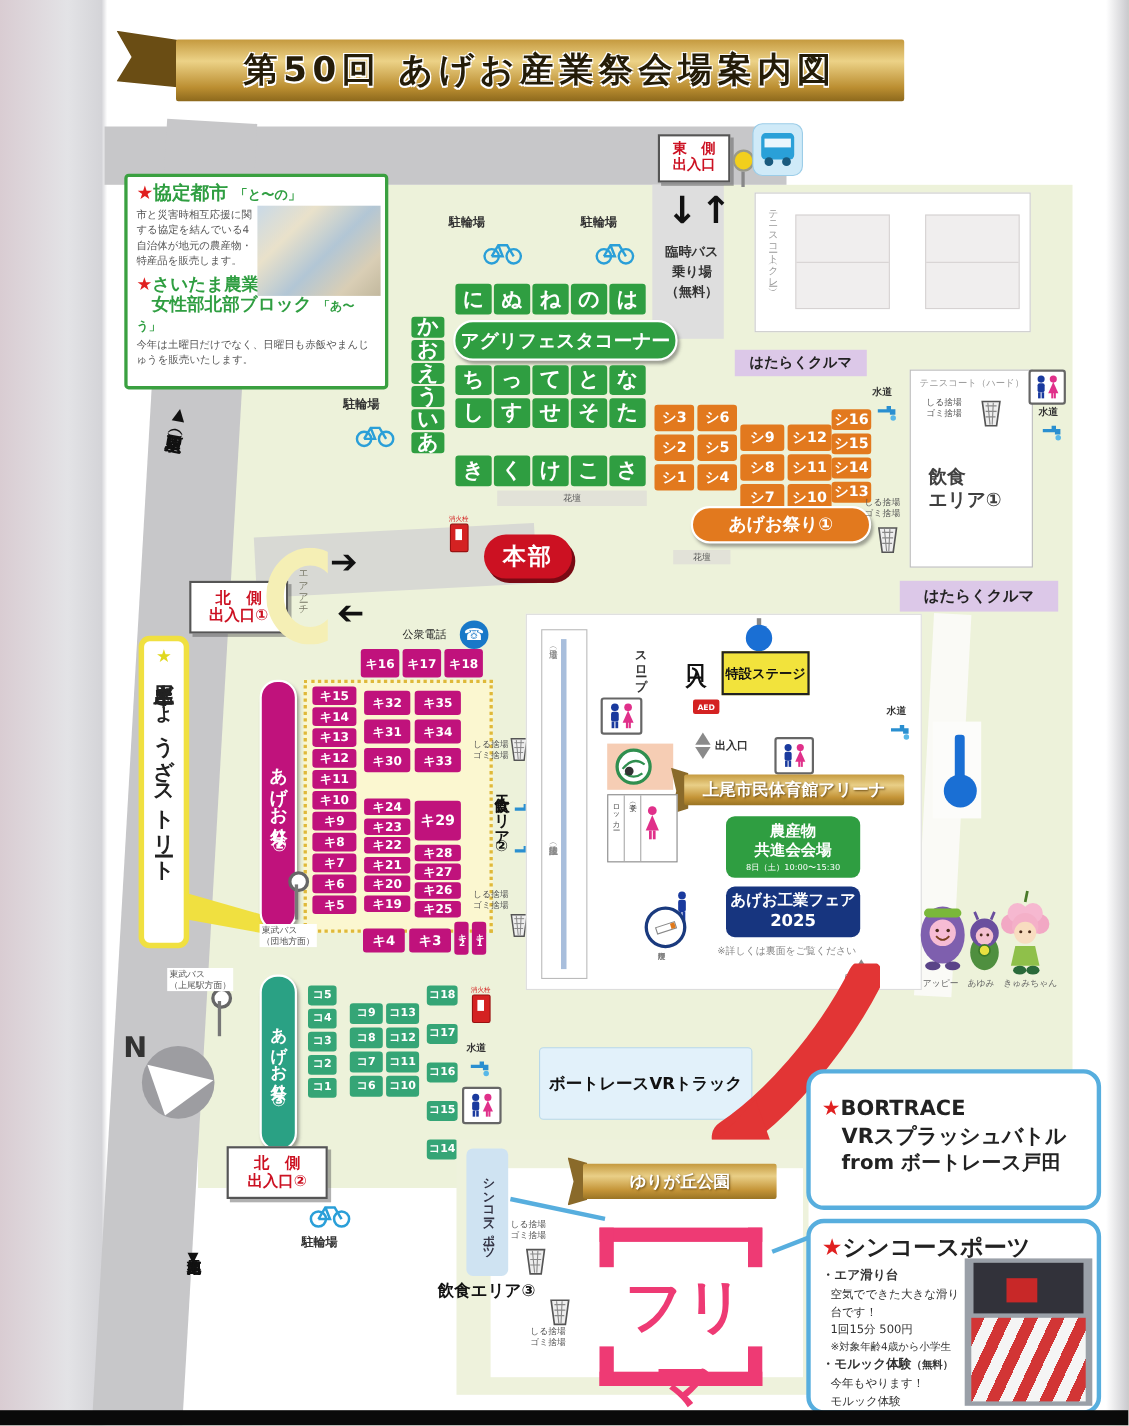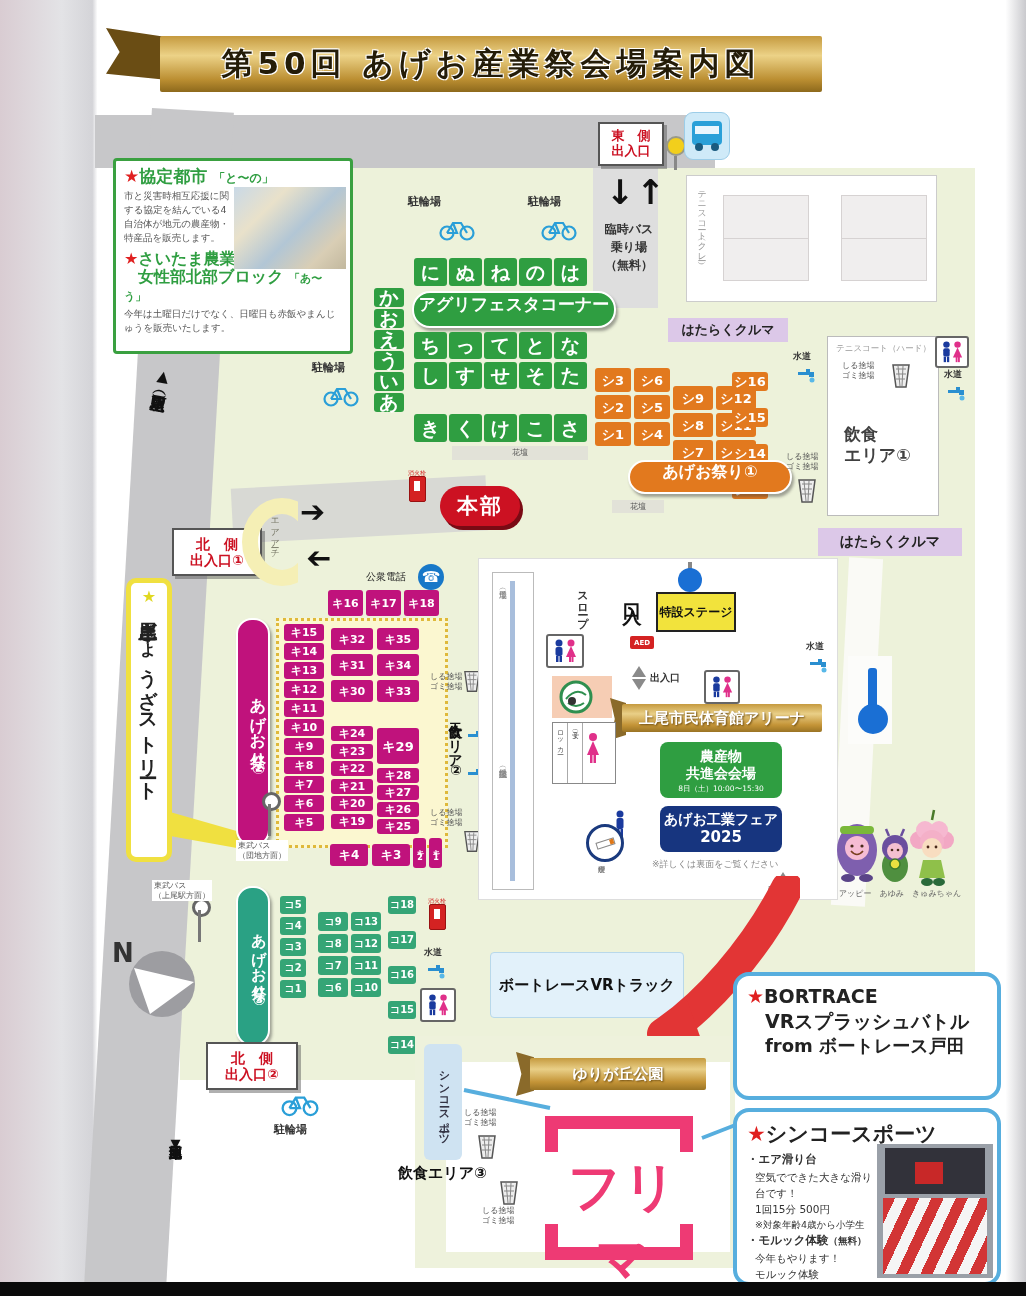--- a/index.html
+++ b/index.html
@@ -10,21 +10,21 @@
   .v{writing-mode:vertical-rl;text-orientation:upright}
   .grid{display:grid;gap:2px}
   .col{display:flex;flex-direction:column;gap:2px}
   .cell-g,.cell-o,.cell-m,.cell-t{display:flex;align-items:center;justify-content:center;
       color:#fff;font-weight:bold;border-radius:3px;line-height:1}
   .cell-g{background:#2f9e41;font-size:19px}
   .cell-o{background:#e2791e;font-size:13px}
   .cell-m{background:#c0127c;font-size:11px}
   .cell-t{background:#35a576;font-size:10px}
   .pill{border:2px solid #fff;border-radius:18px;color:#fff;font-weight:bold;
-        display:flex;justify-content:center;box-shadow:2px 3px 3px rgba(60,60,60,.45)}
+        display:flex;align-items:center;justify-content:center;box-shadow:2px 3px 3px rgba(60,60,60,.45)}
   .wbox{background:#fff;border:2px solid #555;box-shadow:3px 3px 0 rgba(80,80,80,.45);
         display:flex;flex-direction:column;align-items:center;justify-content:center;line-height:1.15}
   .red{color:#cc1122;font-weight:bold}
   .goldrib{background:linear-gradient(180deg,#c59a3f,#e9cf87 35%,#c49437 75%,#9a7424);
         color:#fff;font-weight:bold;display:flex;align-items:center;justify-content:center;
         text-shadow:1px 1px 2px #6a4a10;border-radius:2px}
   .tiny{font-size:8px;color:#555;line-height:1.2}
   .watertxt{font-size:9px;color:#333;font-weight:bold}
   .bluebox{background:#fff;border:4px solid #57aede;border-radius:16px}
   .toilet{background:#fff;border:2px solid #666;border-radius:3px;display:flex;align-items:center;justify-content:center}
@@ -192,21 +192,21 @@
       <div class="cell-o">シ4</div>
     </div>
   <div class="grid abs" style="left:673px;top:386px;grid-template-columns:repeat(2,40px);grid-auto-rows:24px;gap:3px">
       <div class="cell-o">シ9</div>
       <div class="cell-o">シ12</div>
       <div class="cell-o">シ8</div>
       <div class="cell-o">シ11</div>
       <div class="cell-o">シ7</div>
       <div class="cell-o">シ10</div>
     </div>
-  <div class="grid abs" style="left:732px;top:372px;grid-template-columns:36px;grid-auto-rows:19px;gap:17px">
+  <div class="grid abs" style="left:756px;top:372px;grid-template-columns:36px;grid-auto-rows:19px;gap:3px">
       <div class="cell-o">シ16</div>
       <div class="cell-o">シ15</div>
       <div class="cell-o">シ14</div>
       <div class="cell-o">シ13</div>
     </div>
   <div class="pill abs" style="left:628px;top:460px;width:160px;height:30px;background:#e2791e;font-size:16px">
     <span>あげお祭り①</span>
   </div>
 
   <div class="abs" style="left:668px;top:318px;width:120px;height:24px;background:#dcc8e8;display:flex;align-items:center;justify-content:center;font-size:13px;font-weight:bold;color:#222">
@@ -597,21 +597,21 @@
   <div class="abs" style="left:398px;top:1164px;font-size:15px;font-weight:bold;color:#111">飲食エリア③</div>
   <svg class="abs" style="left:498px;top:1178px" width="22" height="28" viewBox="0 0 22 28">
       <path d="M3,4 H19 L16,26 H6 Z" fill="#eee" stroke="#555" stroke-width="1.5"></path>
       <path d="M6,8 H16 M6,13 H16 M6,18 H15 M8,5 L10,25 M13,5 L12,25" stroke="#888" stroke-width="1"></path>
     </svg>
   <div class="abs tiny" style="left:482px;top:1206px"><span>しる捨場</span><br><span>ゴミ捨場</span></div>
   <div class="abs" style="left:545px;top:1116px;width:148px;height:36px;border-top:13px solid #ee3a74;border-left:13px solid #ee3a74;border-right:13px solid #ee3a74;box-sizing:border-box"></div>
   <div class="abs" style="left:548px;top:1152px;width:150px;text-align:center;font-size:53px;font-weight:bold;color:#ee3a74;letter-spacing:1px">フリマ</div>
   <div class="abs" style="left:545px;top:1224px;width:148px;height:36px;border-bottom:13px solid #ee3a74;border-left:13px solid #ee3a74;border-right:13px solid #ee3a74;box-sizing:border-box"></div>
 
-  <div class="bluebox abs" style="left:733px;top:972px;width:268px;height:128px;padding:8px 10px;box-sizing:border-box">
+  <div class="bluebox abs" style="left:733px;top:972px;width:268px;height:128px;padding:20px 10px;box-sizing:border-box">
     <div style="font-size:19px;font-weight:bold;color:#222;line-height:1.3">
       <span style="color:#e02020">★</span><span>BORTRACE</span><br>
       <span style="margin-left:18px">VRスプラッシュバトル</span><br>
       <span style="margin-left:18px;font-size:18px">from ボートレース戸田</span>
     </div>
   </div>
 
   <div class="bluebox abs" style="left:733px;top:1108px;width:268px;height:178px;padding:8px 10px;box-sizing:border-box">
     <div style="font-size:21px;font-weight:bold;color:#222">
       <span style="color:#e02020">★</span><span>シンコースポーツ</span>

